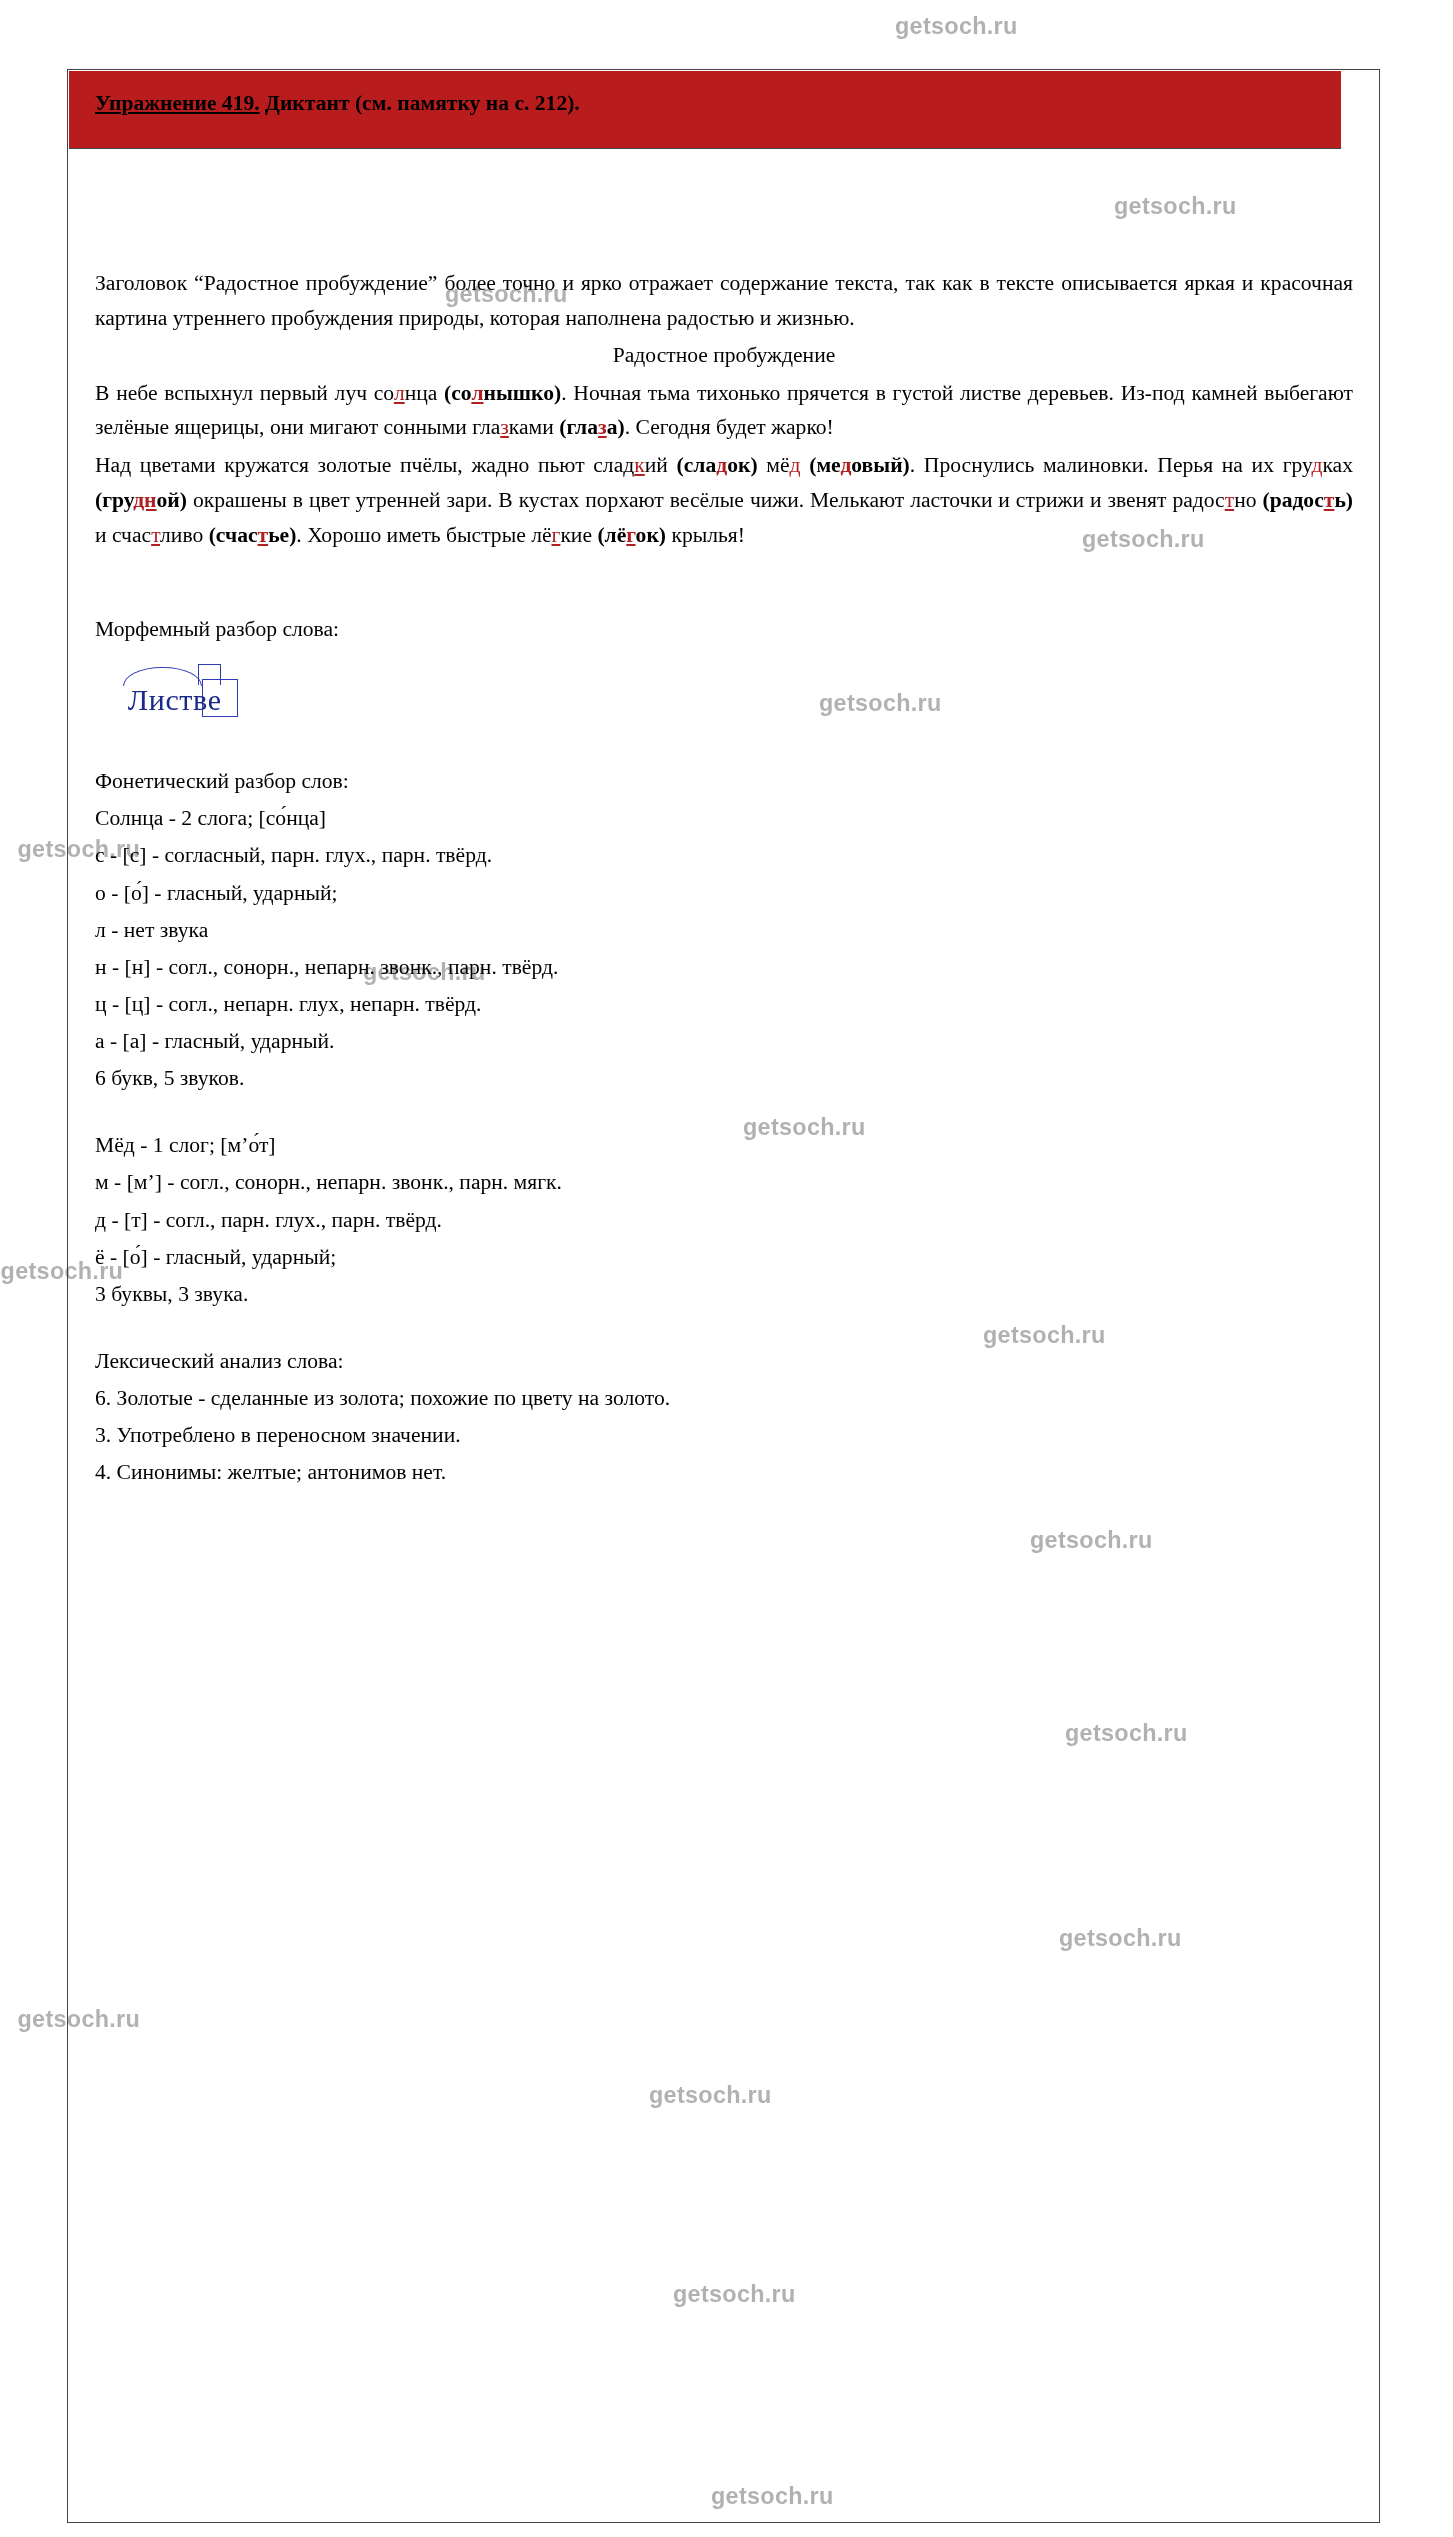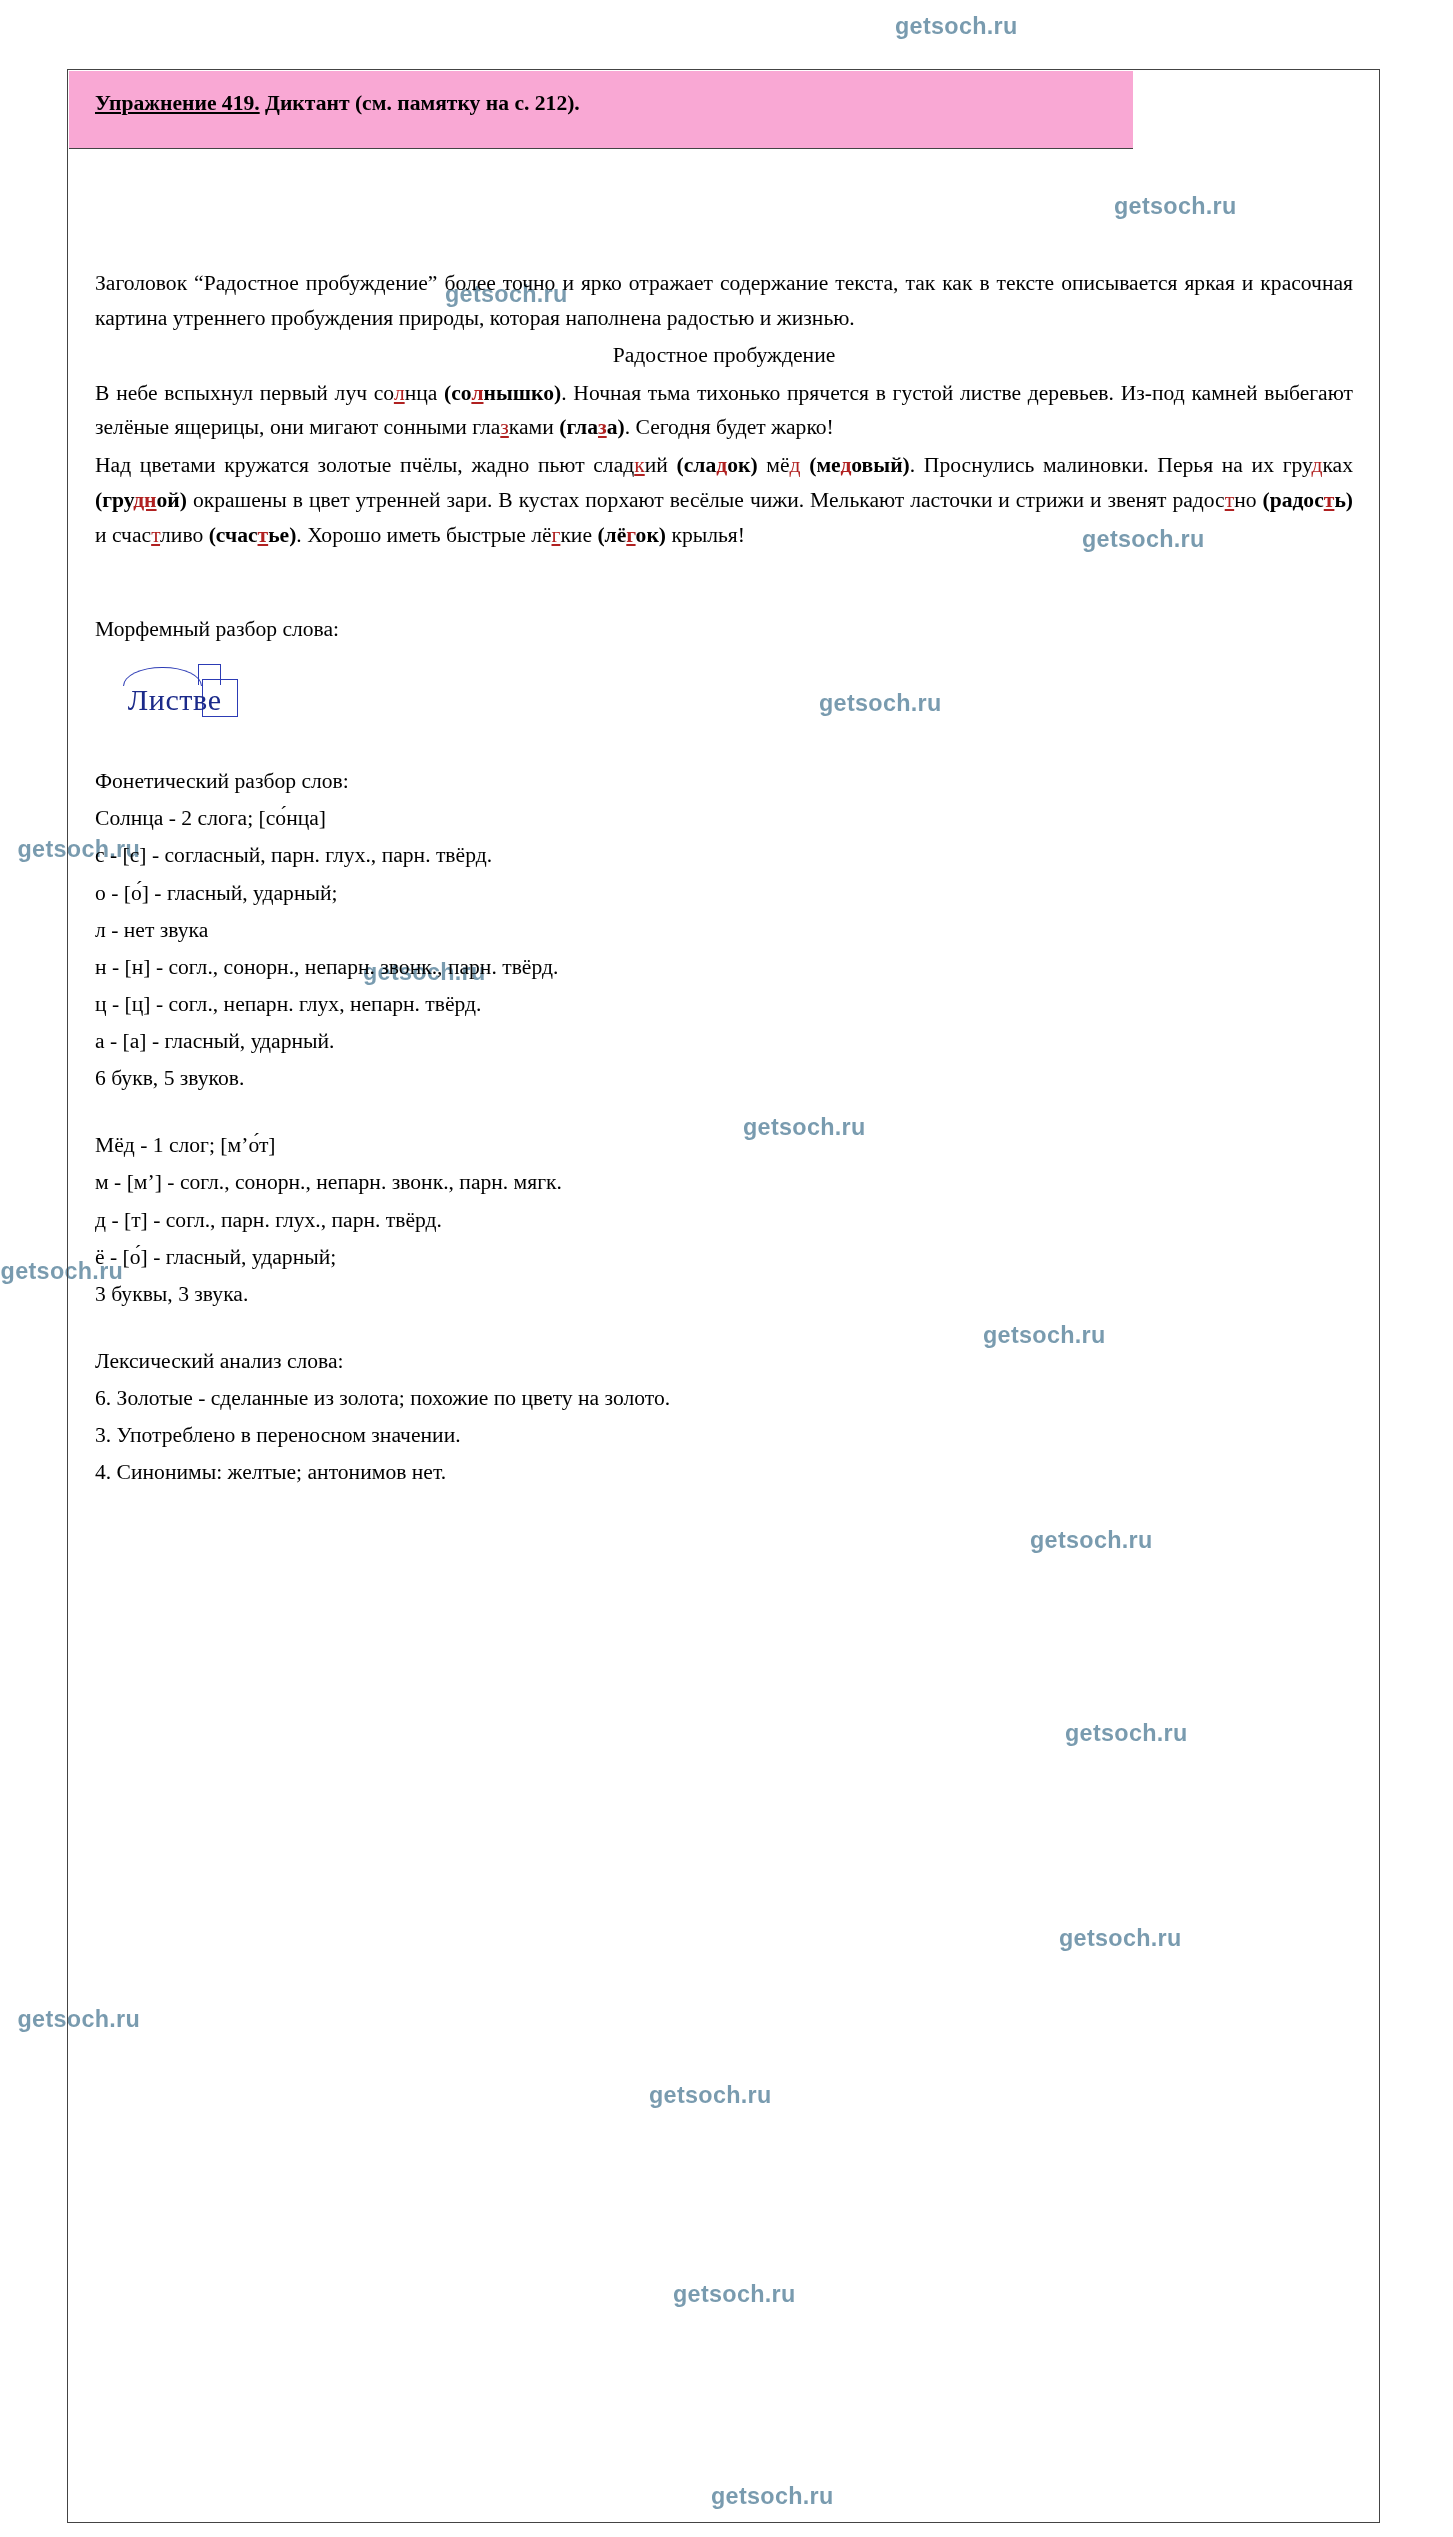--- a/index.html
+++ b/index.html
@@ -14,21 +14,21 @@
     font-family: "Liberation Serif", serif;
     color: #000000;
     overflow: hidden;
   }
 
   
   .wm {
     position: absolute;
     font-family: "Liberation Sans", sans-serif;
     font-weight: bold;
-    color: #0c4a6e;
+    color: #737373;
     opacity: .55;
     white-space: nowrap;
     pointer-events: none;
     user-select: none;
     letter-spacing: 0.3px;
   }
 
   
   #page {
     position: absolute;
@@ -39,22 +39,22 @@
     border: 1.8px solid #444;
     background: transparent;
     box-sizing: border-box;
   }
 
   
   #task {
     position: absolute;
     left: 69px;
     top: 71px;
-    width: 1064px;
-    background: #f9a8d4;
+    width: 1272px;
+    background: #b91c1c;
     border-bottom: 1.8px solid #444;
     box-sizing: border-box;
     padding: 15px 26px 17.5px 26px;
   }
   #task p {
     margin: 0;
     font-weight: bold;
     font-size: 21.6px;
     line-height: 1.62;
     text-align: justify;

